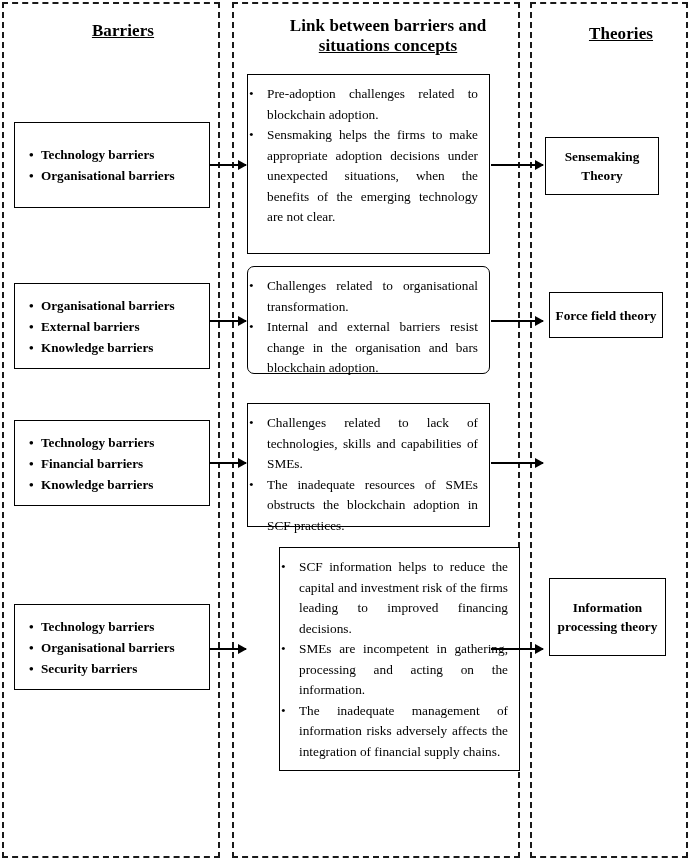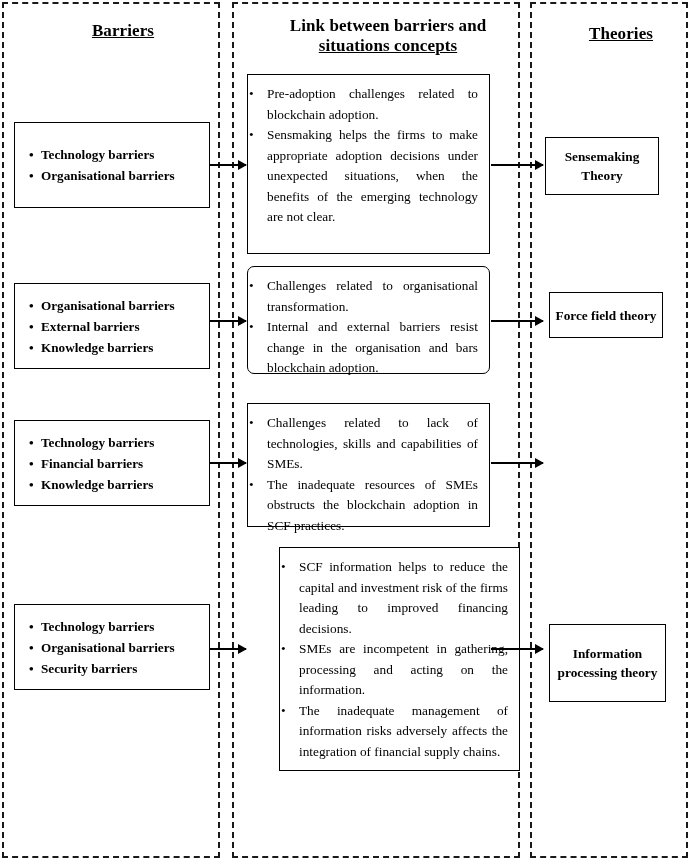--- a/index.html
+++ b/index.html
@@ -211,17 +211,17 @@
   <div class="arrow" style="left:210px; top:648px; width:36px;"></div>
 
   <div class="box link-box" style="left:247px; top:547px; width:241px; height:224px;margin-left:32px;">
     <p class="link-item">SCF information helps to reduce the capital and investment risk of the firms leading to improved financing decisions.</p>
     <p class="link-item">SMEs are incompetent in gathering, processing and acting on the information.</p>
     <p class="link-item">The inadequate management of information risks adversely affects the integration of financial supply chains.</p>
   </div>
 
   <div class="arrow" style="left:491px; top:648px; width:52px;"></div>
 
-  <div class="box theory-box" style="left:549px; top:624px; width:117px; height:78px;">
+  <div class="box theory-box" style="left:549px; top:578px; width:117px; height:78px;">
     <span class="theory-label">Information processing theory</span>
   </div>
 
 </div>
 
 </body></html>

